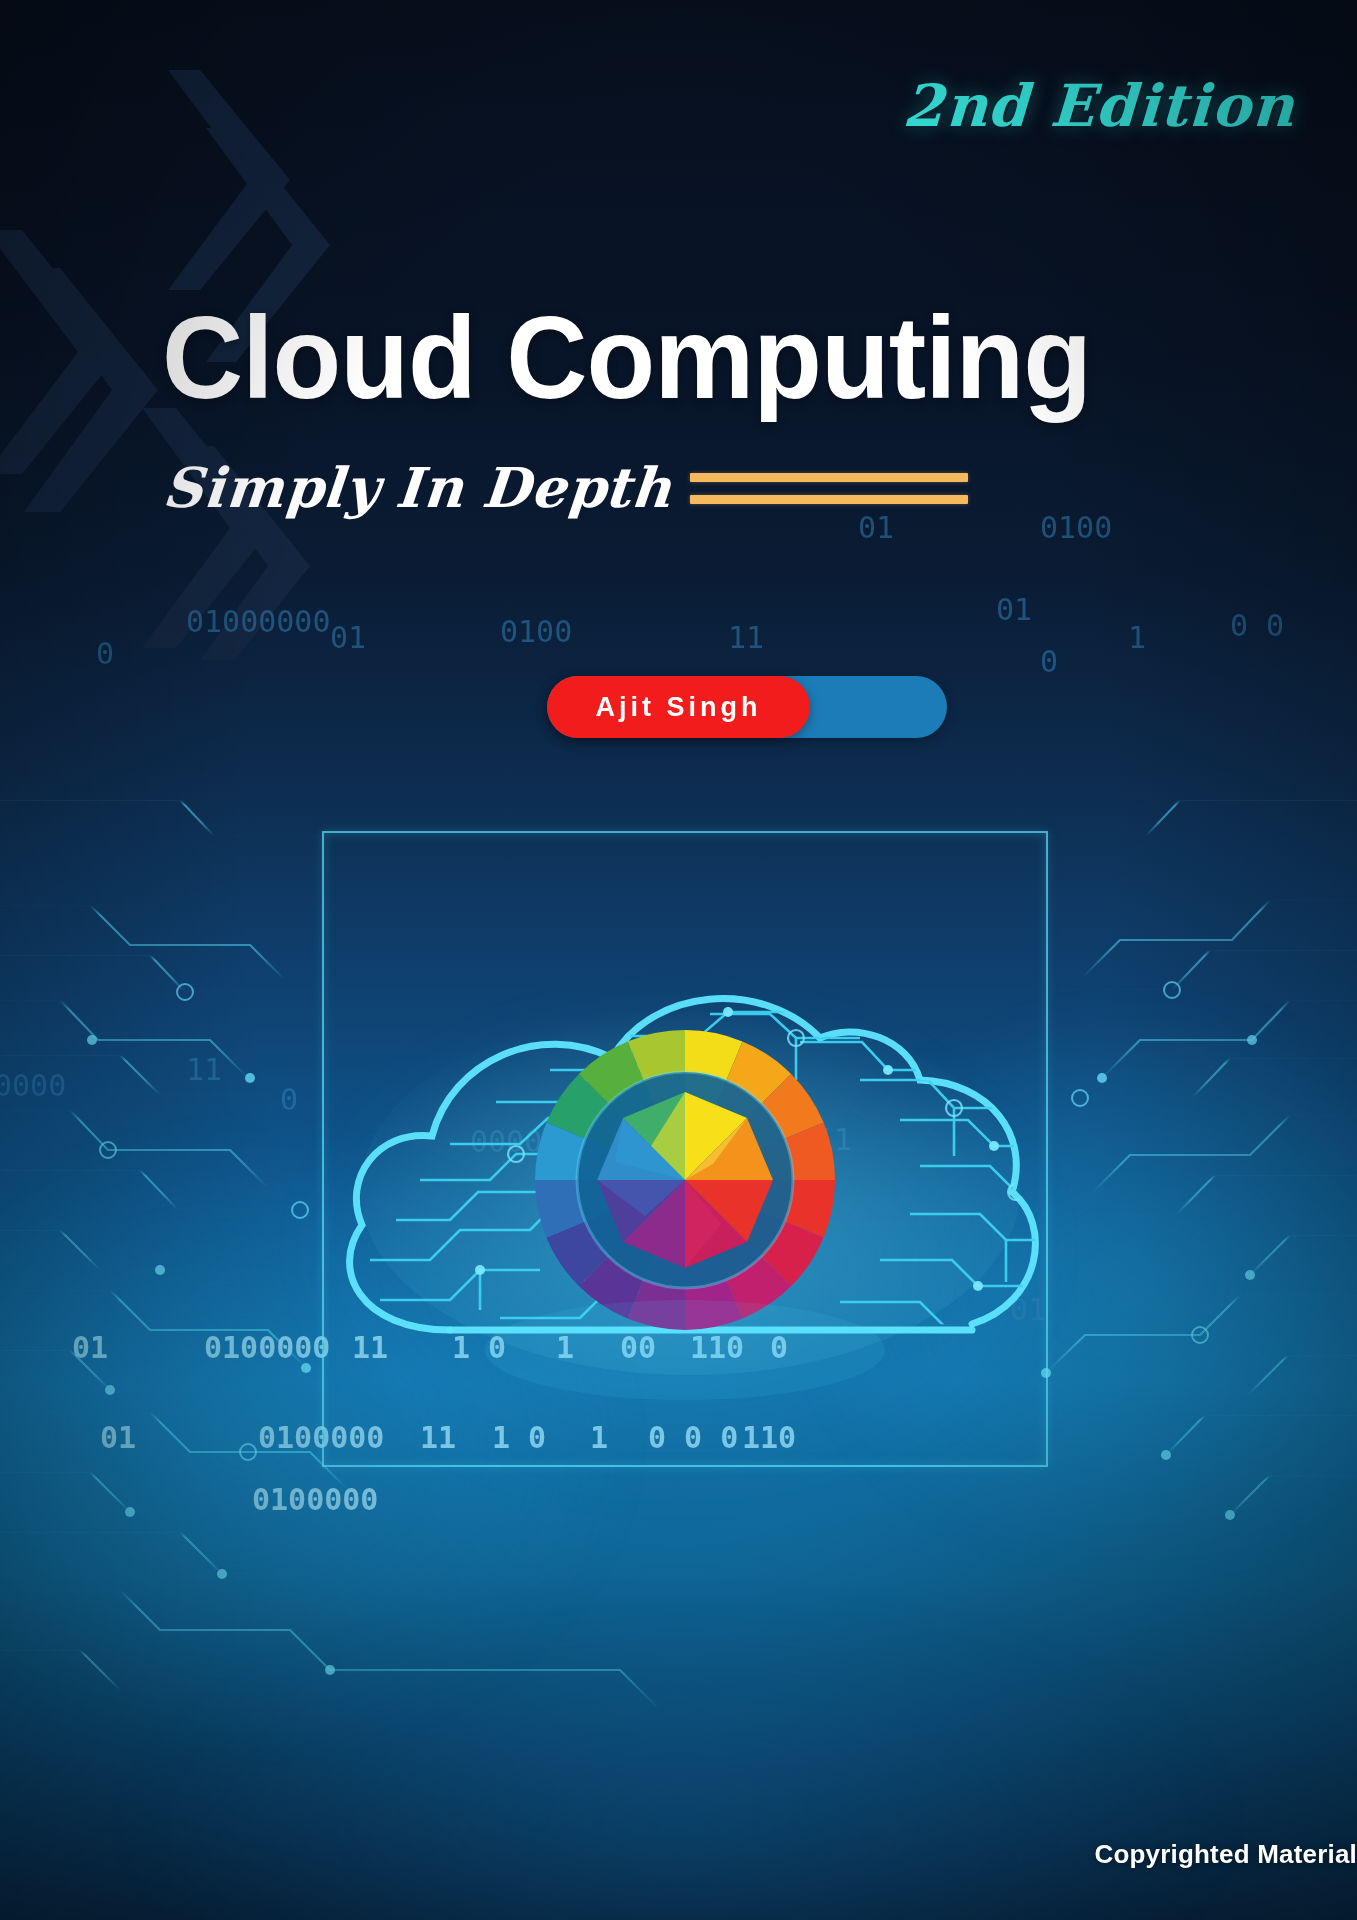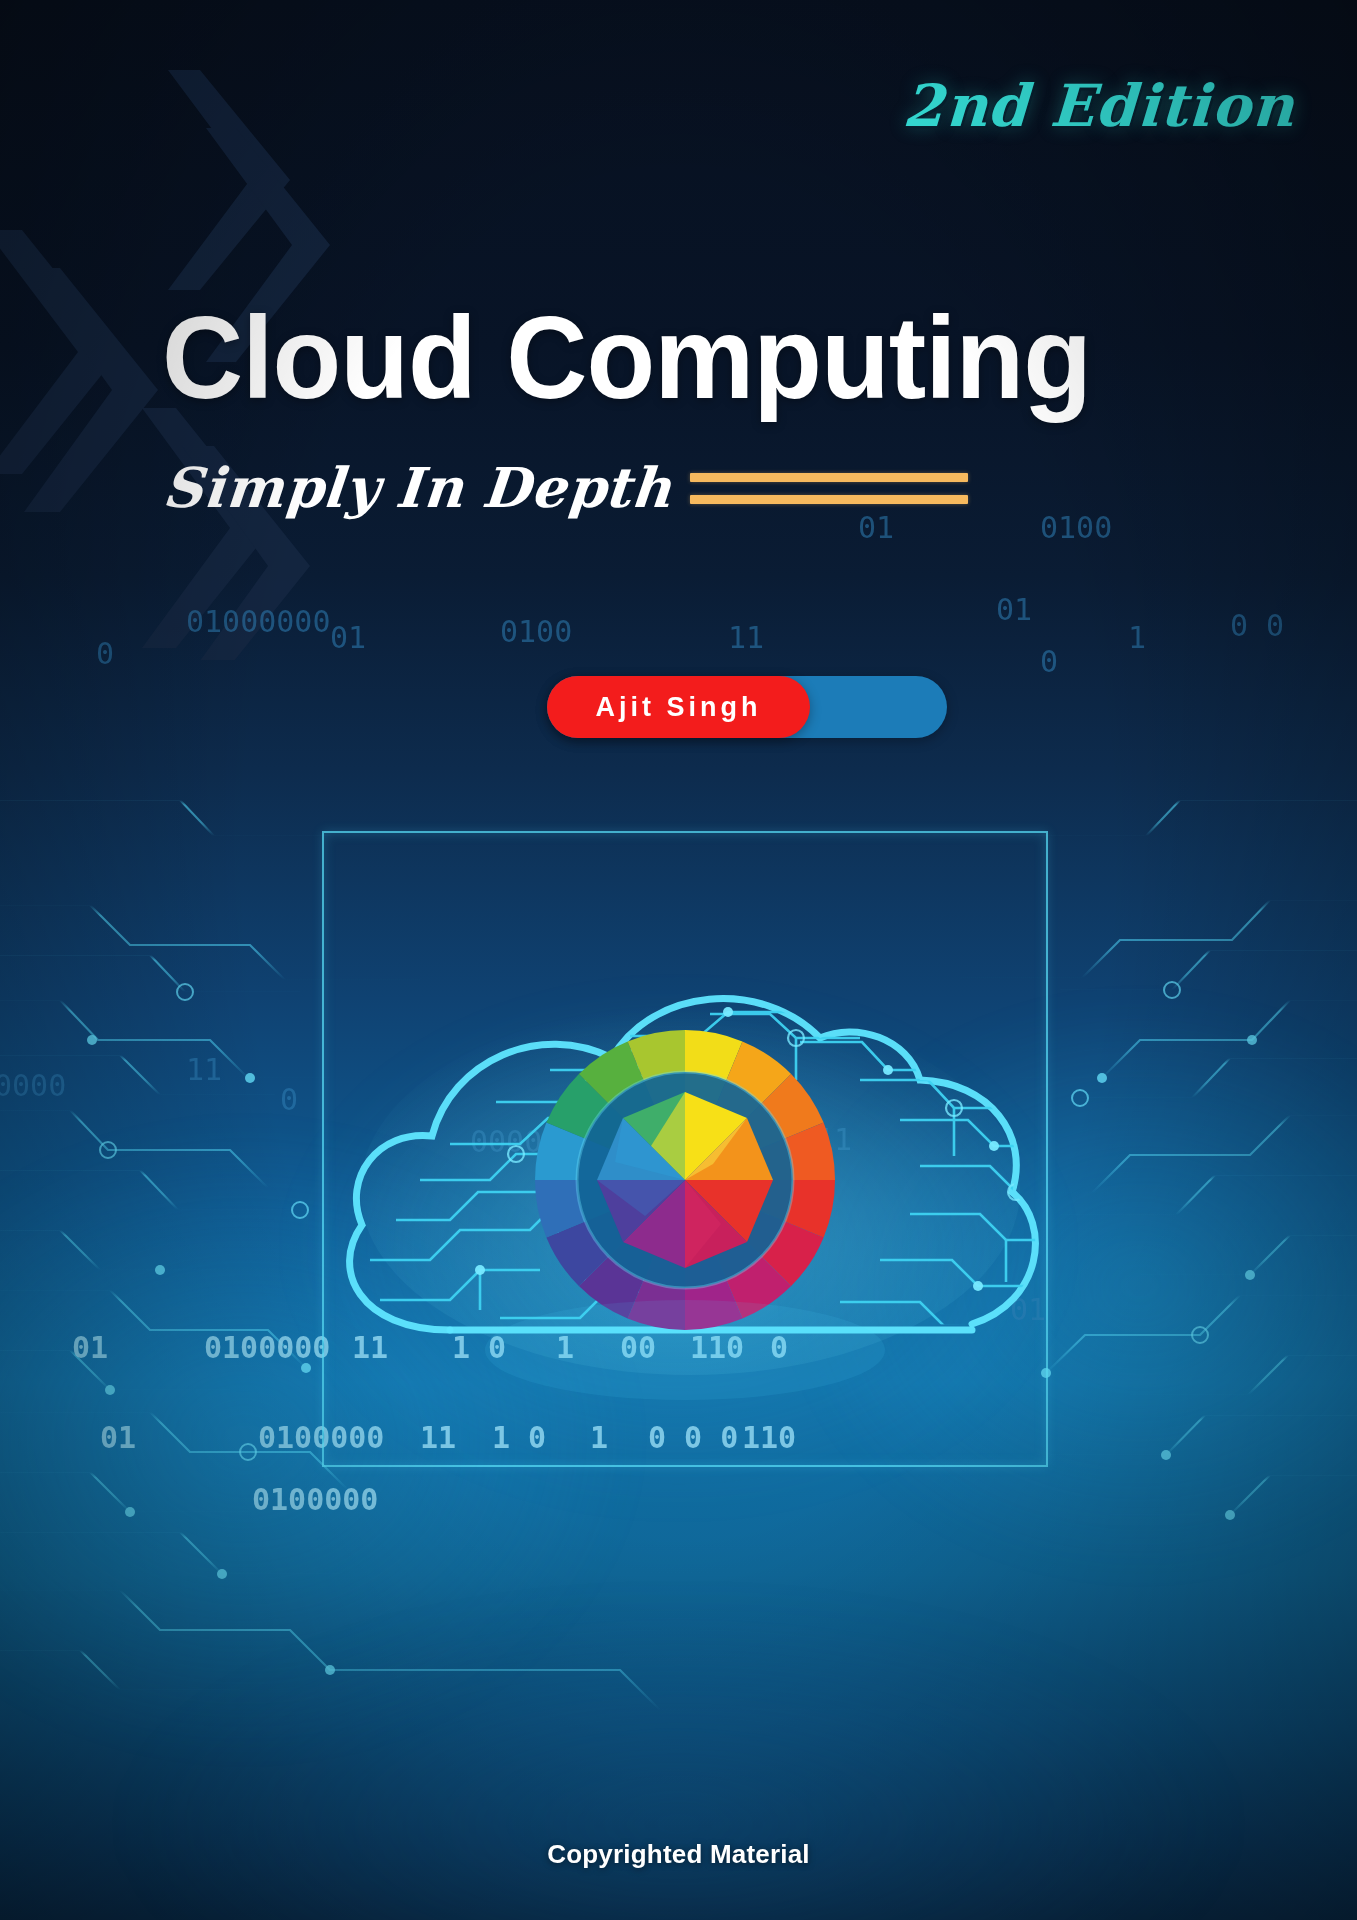--- a/index.html
+++ b/index.html
@@ -112,21 +112,21 @@
 
   
   .frame{
     position:absolute;left:322px;top:831px;width:722px;height:632px;
     border:2px solid rgba(90,225,250,.72);
     box-shadow:0 0 12px rgba(70,210,245,.22) inset,0 0 10px rgba(70,210,245,.18);
   }
   .art{position:absolute;left:300px;top:930px;width:770px;height:490px;}
 
   .copyright{
-    position:absolute;left:0;right:0;bottom:50px;text-align:center;
+    position:absolute;left:0;right:0;bottom:50px;text-align:right;
     color:#ffffff;font-weight:700;font-size:26px;letter-spacing:.2px;
     font-family:"Liberation Sans",sans-serif;
     text-shadow:0 1px 6px rgba(0,0,0,.5);
   }
   svg{display:block;}
 </style>
 </head>
 <body>
 
 <div class="cover">

